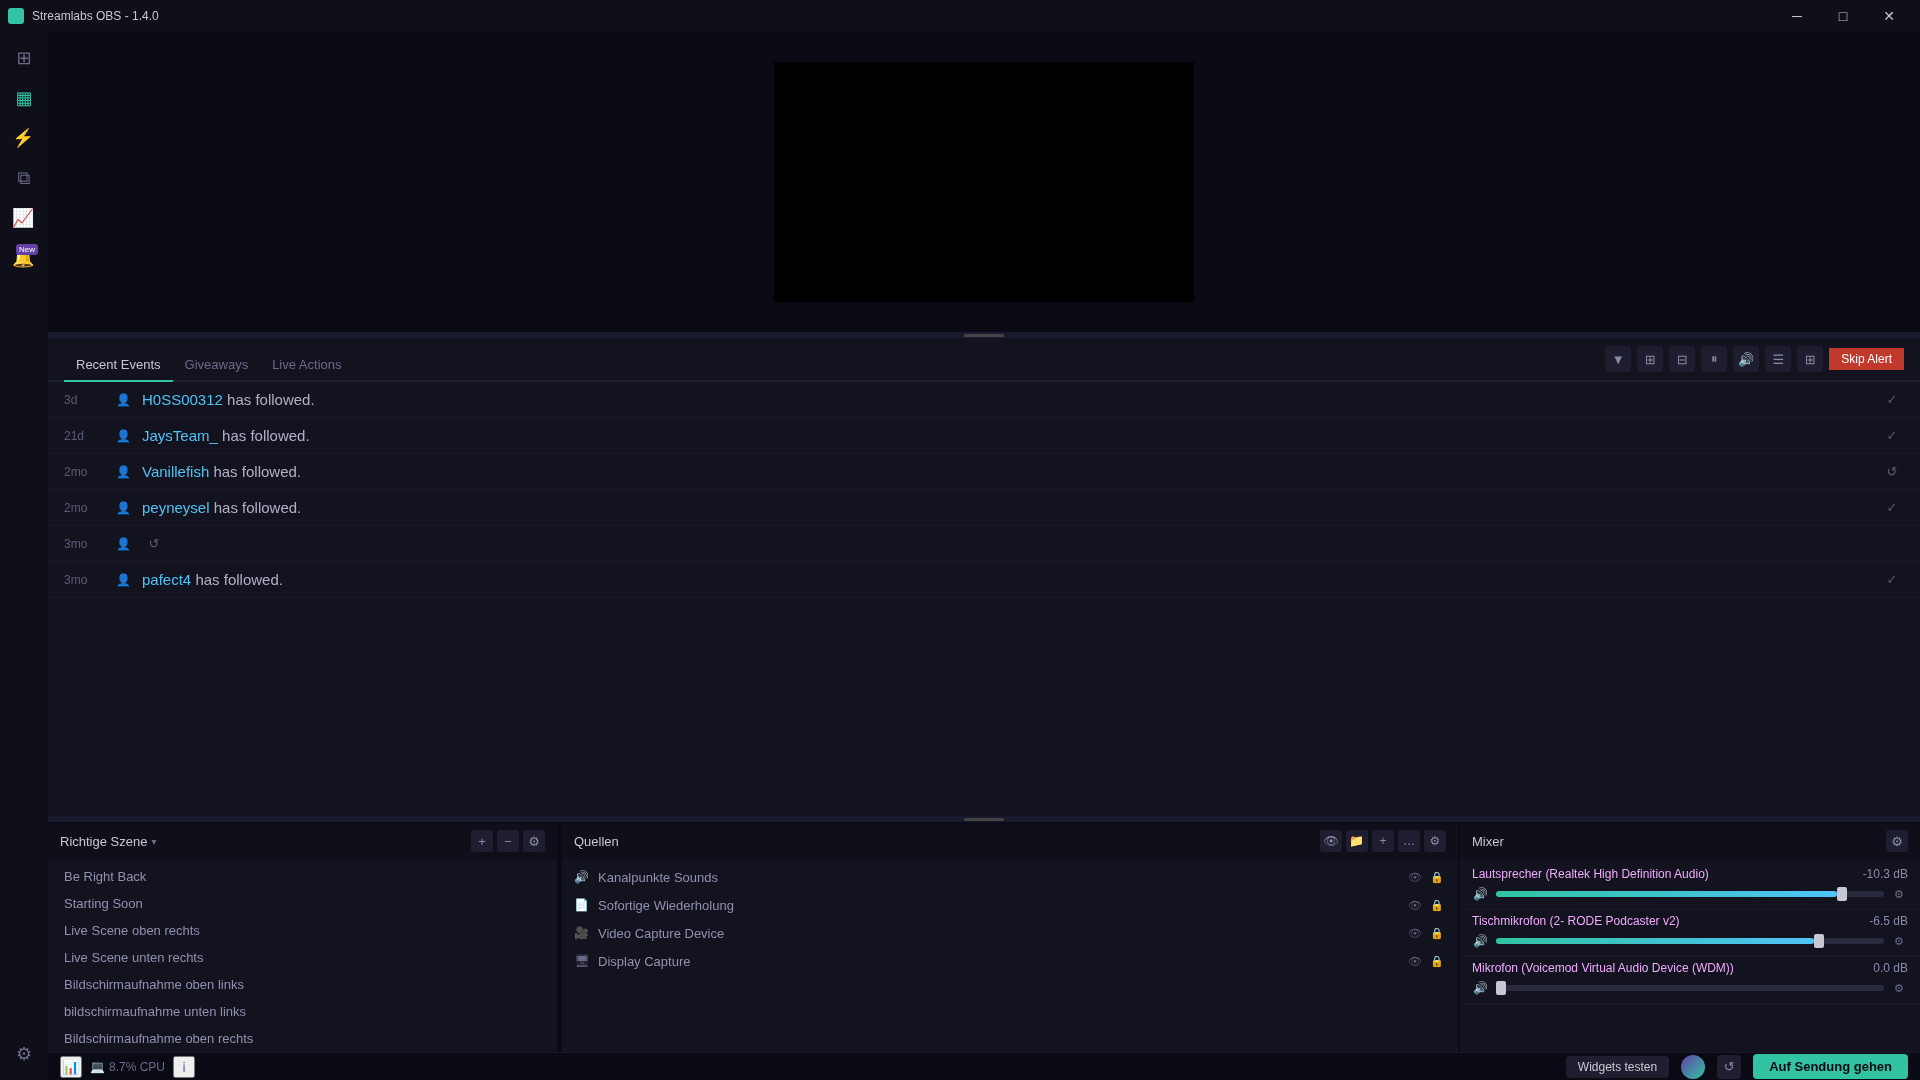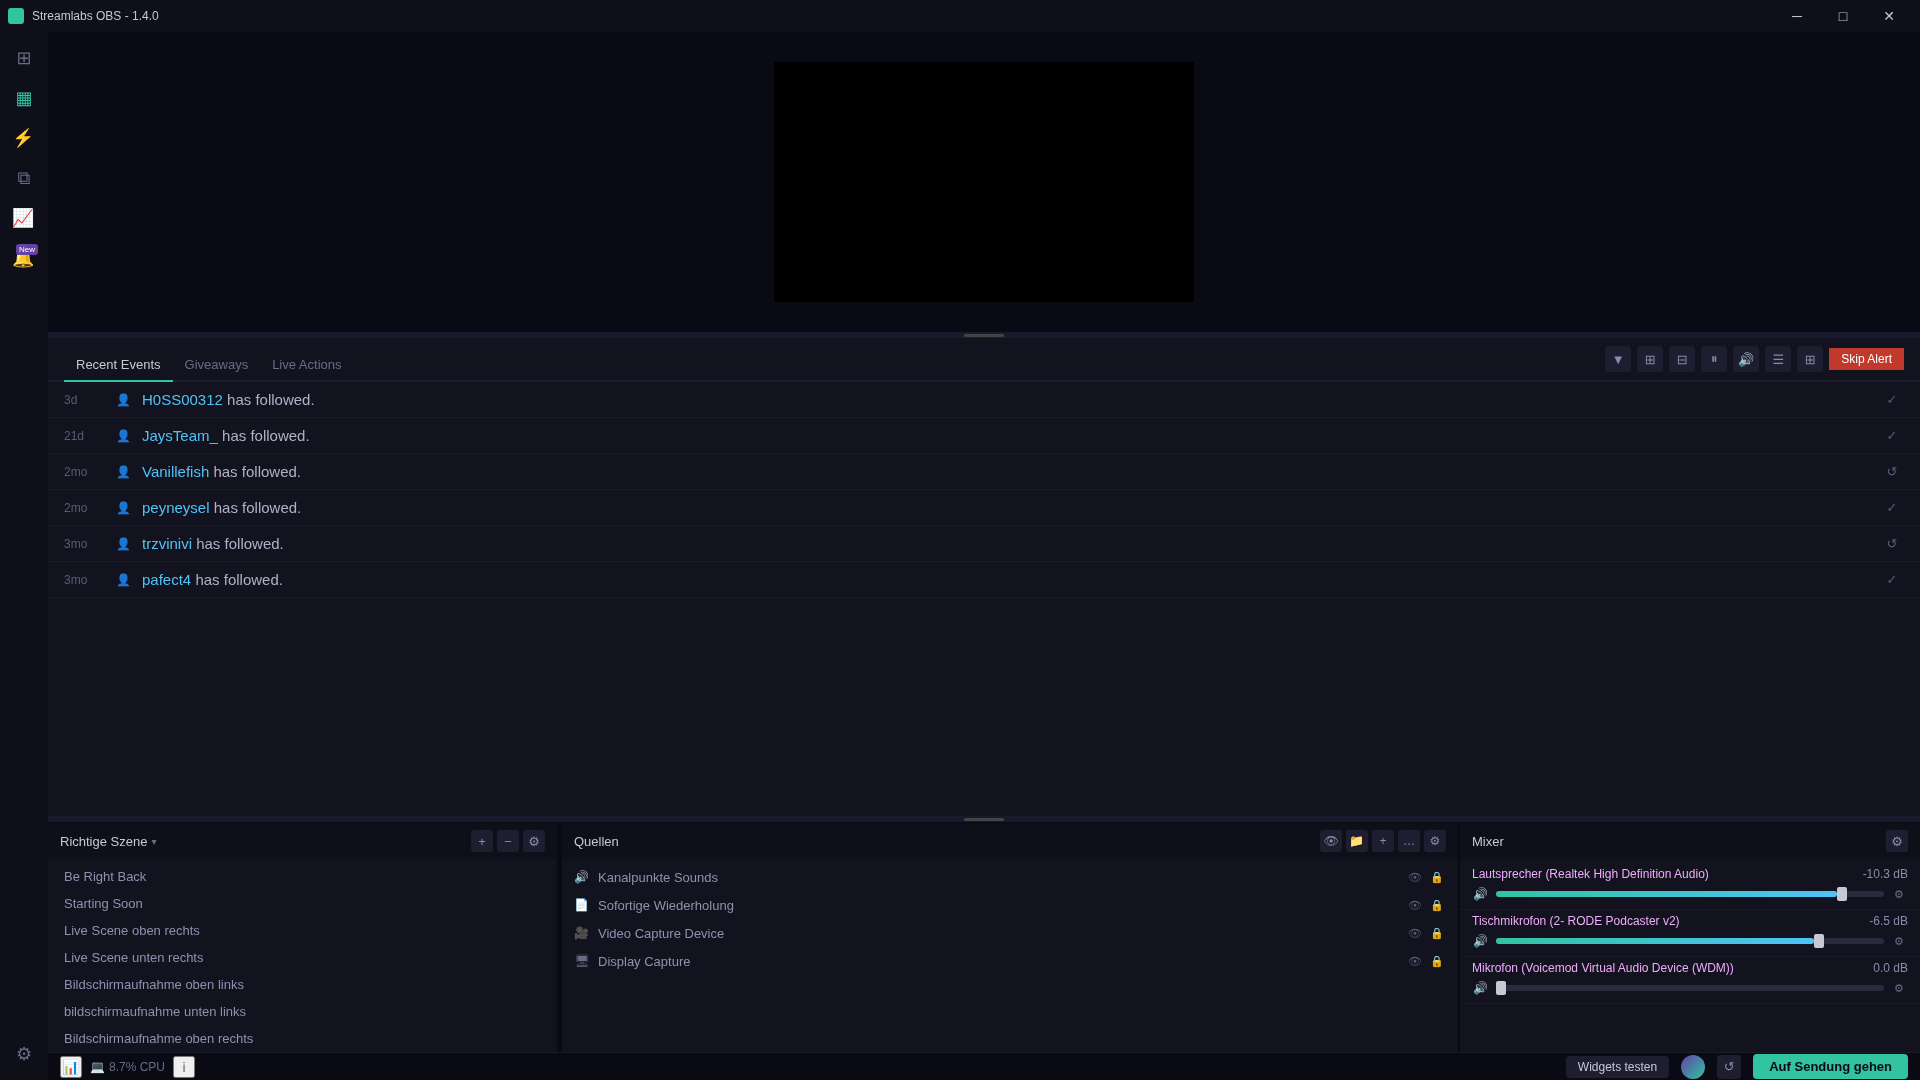--- a/index.html
+++ b/index.html
@@ -687,23 +687,20 @@
     <span class="event-time">2mo</span>
     <span class="event-icon ">👤</span>
     <span class="event-text">
       <a>peyneysel</a> has followed.
     </span>
     <span class="event-action">✓</span>
   </div>
           <div class="event-row">
     <span class="event-time">3mo</span>
     <span class="event-icon special">👤</span>
-    <span class="event-text">
-      <a>trzvinivi</a> has followed.
-    </span>
     <span class="event-action">↺</span>
   </div>
           <div class="event-row">
     <span class="event-time">3mo</span>
     <span class="event-icon ">👤</span>
     <span class="event-text">
       <a>pafect4</a> has followed.
     </span>
     <span class="event-action">✓</span>
   </div>

